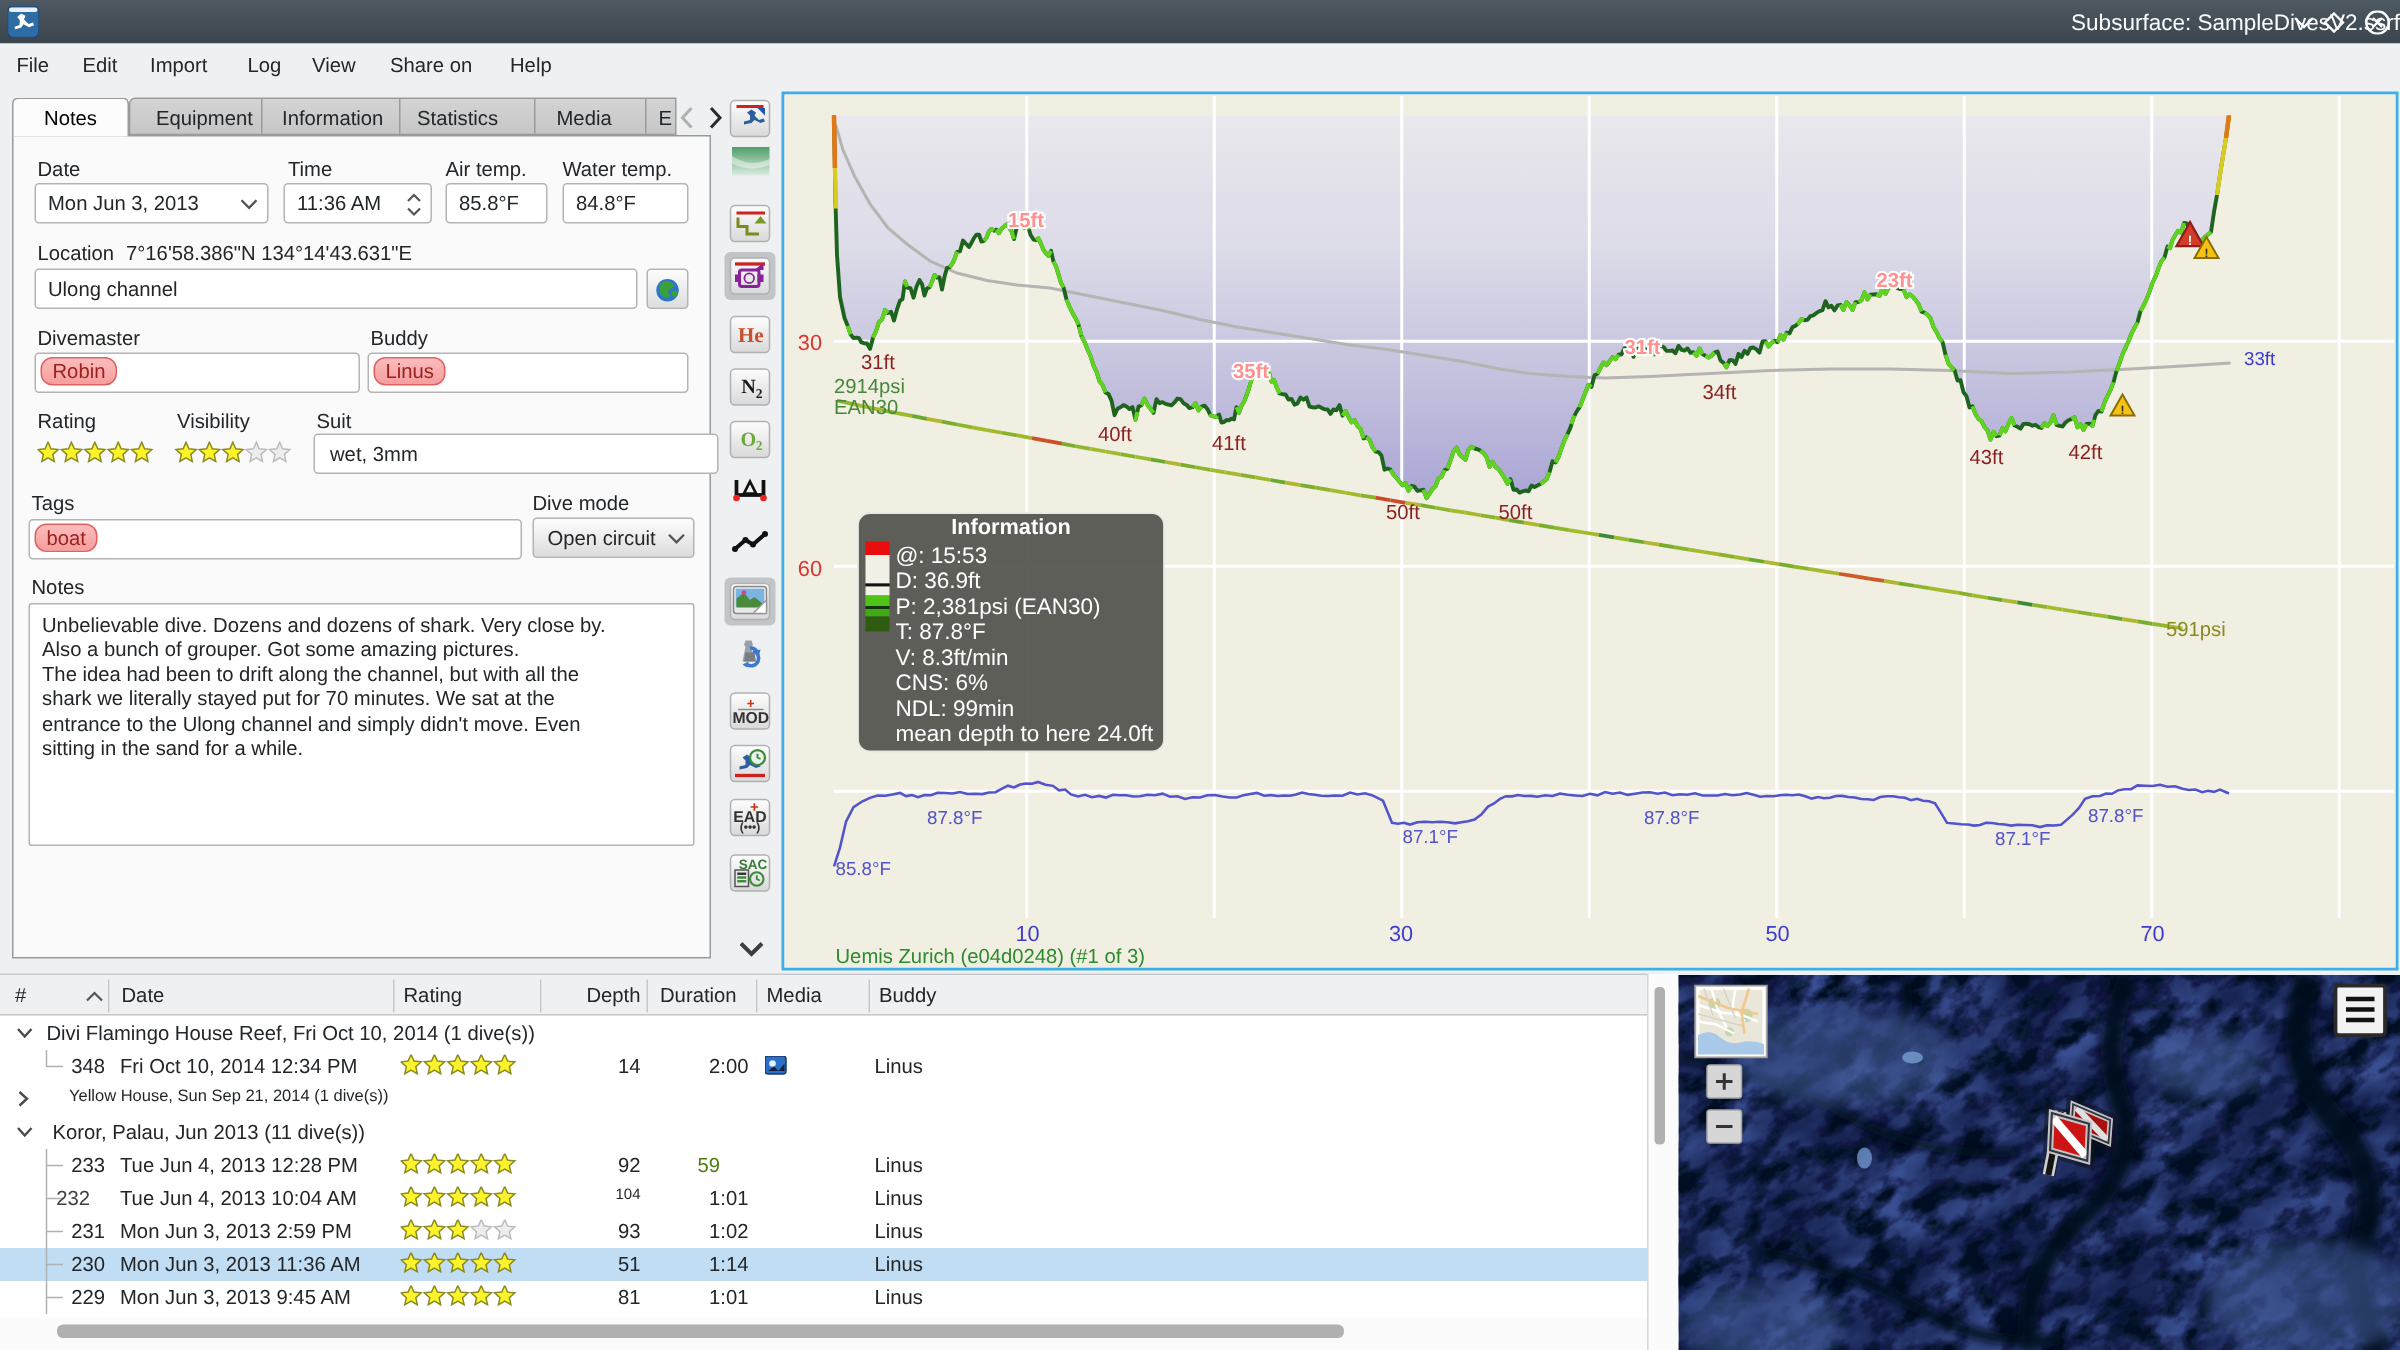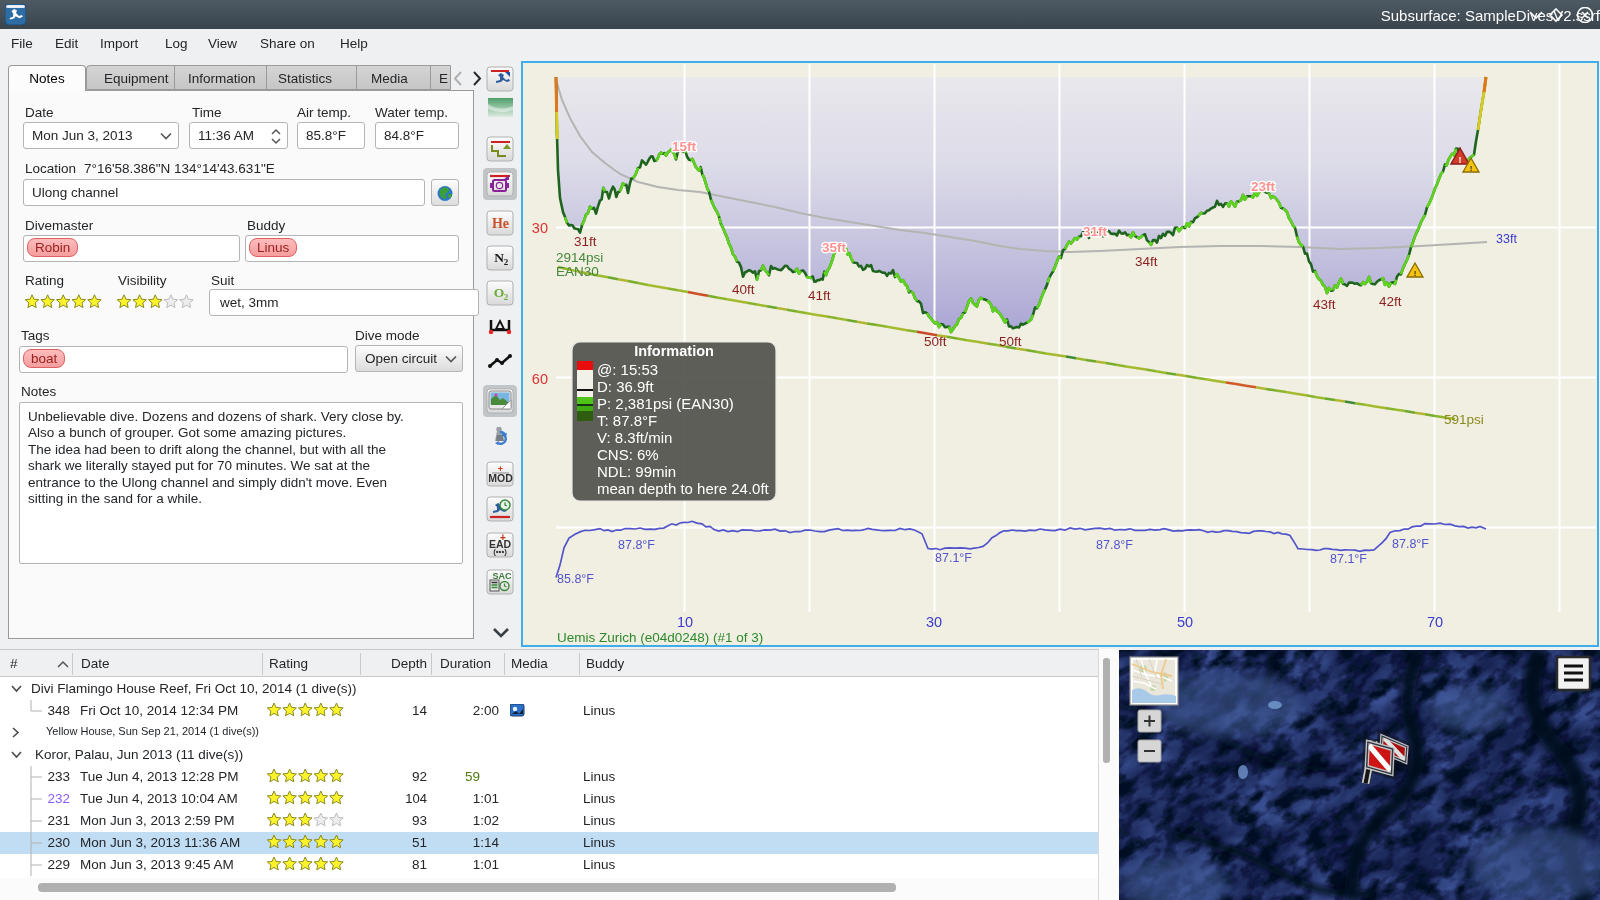--- a/index.html
+++ b/index.html
@@ -529,30 +529,30 @@
 <span style="position:absolute;left:427px;top:3px;font-size:13.5px;color:#232629;transform:translateX(-100%)">92</span>
 <span style="position:absolute;left:480px;top:3px;font-size:13.5px;color:#4d7c0f;transform:translateX(-100%)">59</span>
 
 <span style="position:absolute;left:583px;top:3px;font-size:13.5px;color:#232629">Linus</span>
 </div>
 <div class="abs" style="left:0;top:788px;width:1098px;height:22px;background:#fff">
     <svg width="46" height="22" style="position:absolute;left:0;top:0">
       <path d="M31 0 L31 11 L42 11" fill="none" stroke="#b0b0b0" stroke-width="1"></path>
       <line x1="31" y1="11" x2="31" y2="22" stroke="#b0b0b0"></line>
     </svg>
-<span style="position:absolute;left:70px;top:3px;font-size:13.5px;color:#8b5cf6;transform:translateX(-100%)">232</span>
+<span style="position:absolute;left:60px;top:3px;font-size:13.5px;color:#404040;transform:translateX(-100%)">232</span>
 <span style="position:absolute;left:80px;top:3px;font-size:13.5px;color:#232629">Tue Jun 4, 2013 10:04 AM</span>
 <svg width="80" height="16" style="position:absolute;left:267px;top:3px">
       <polygon points="7.0,0.0 9.0,4.4 13.8,4.9 10.2,8.1 11.2,12.8 7.0,10.4 2.9,12.8 3.9,8.1 0.3,4.9 5.1,4.4" fill="#fdf32b" stroke="#8a8a22" stroke-width="1"></polygon>
       <polygon points="22.6,0.0 24.6,4.4 29.4,4.9 25.8,8.1 26.8,12.8 22.6,10.4 18.5,12.8 19.5,8.1 15.9,4.9 20.7,4.4" fill="#fdf32b" stroke="#8a8a22" stroke-width="1"></polygon>
       <polygon points="38.2,0.0 40.2,4.4 45.0,4.9 41.4,8.1 42.4,12.8 38.2,10.4 34.1,12.8 35.1,8.1 31.5,4.9 36.3,4.4" fill="#fdf32b" stroke="#8a8a22" stroke-width="1"></polygon>
       <polygon points="53.8,0.0 55.8,4.4 60.6,4.9 57.0,8.1 58.0,12.8 53.8,10.4 49.7,12.8 50.7,8.1 47.1,4.9 51.9,4.4" fill="#fdf32b" stroke="#8a8a22" stroke-width="1"></polygon>
       <polygon points="69.5,0.0 71.4,4.4 76.2,4.9 72.6,8.1 73.6,12.8 69.5,10.4 65.3,12.8 66.3,8.1 62.7,4.9 67.5,4.4" fill="#fdf32b" stroke="#8a8a22" stroke-width="1"></polygon>
     </svg>
-<span style="position:absolute;left:427px;top:3px;font-size:13px;color:#232629;transform:translateX(-100%)">104</span>
+<span style="position:absolute;left:427px;top:3px;font-size:10px;color:#232629;transform:translateX(-100%)">104</span>
 <span style="position:absolute;left:499px;top:3px;font-size:13.5px;color:#232629;transform:translateX(-100%)">1:01</span>
 
 <span style="position:absolute;left:583px;top:3px;font-size:13.5px;color:#232629">Linus</span>
 </div>
 <div class="abs" style="left:0;top:810px;width:1098px;height:22px;background:#fff">
     <svg width="46" height="22" style="position:absolute;left:0;top:0">
       <path d="M31 0 L31 11 L42 11" fill="none" stroke="#b0b0b0" stroke-width="1"></path>
       <line x1="31" y1="11" x2="31" y2="22" stroke="#b0b0b0"></line>
     </svg>
 <span style="position:absolute;left:70px;top:3px;font-size:13.5px;color:#232629;transform:translateX(-100%)">231</span>

